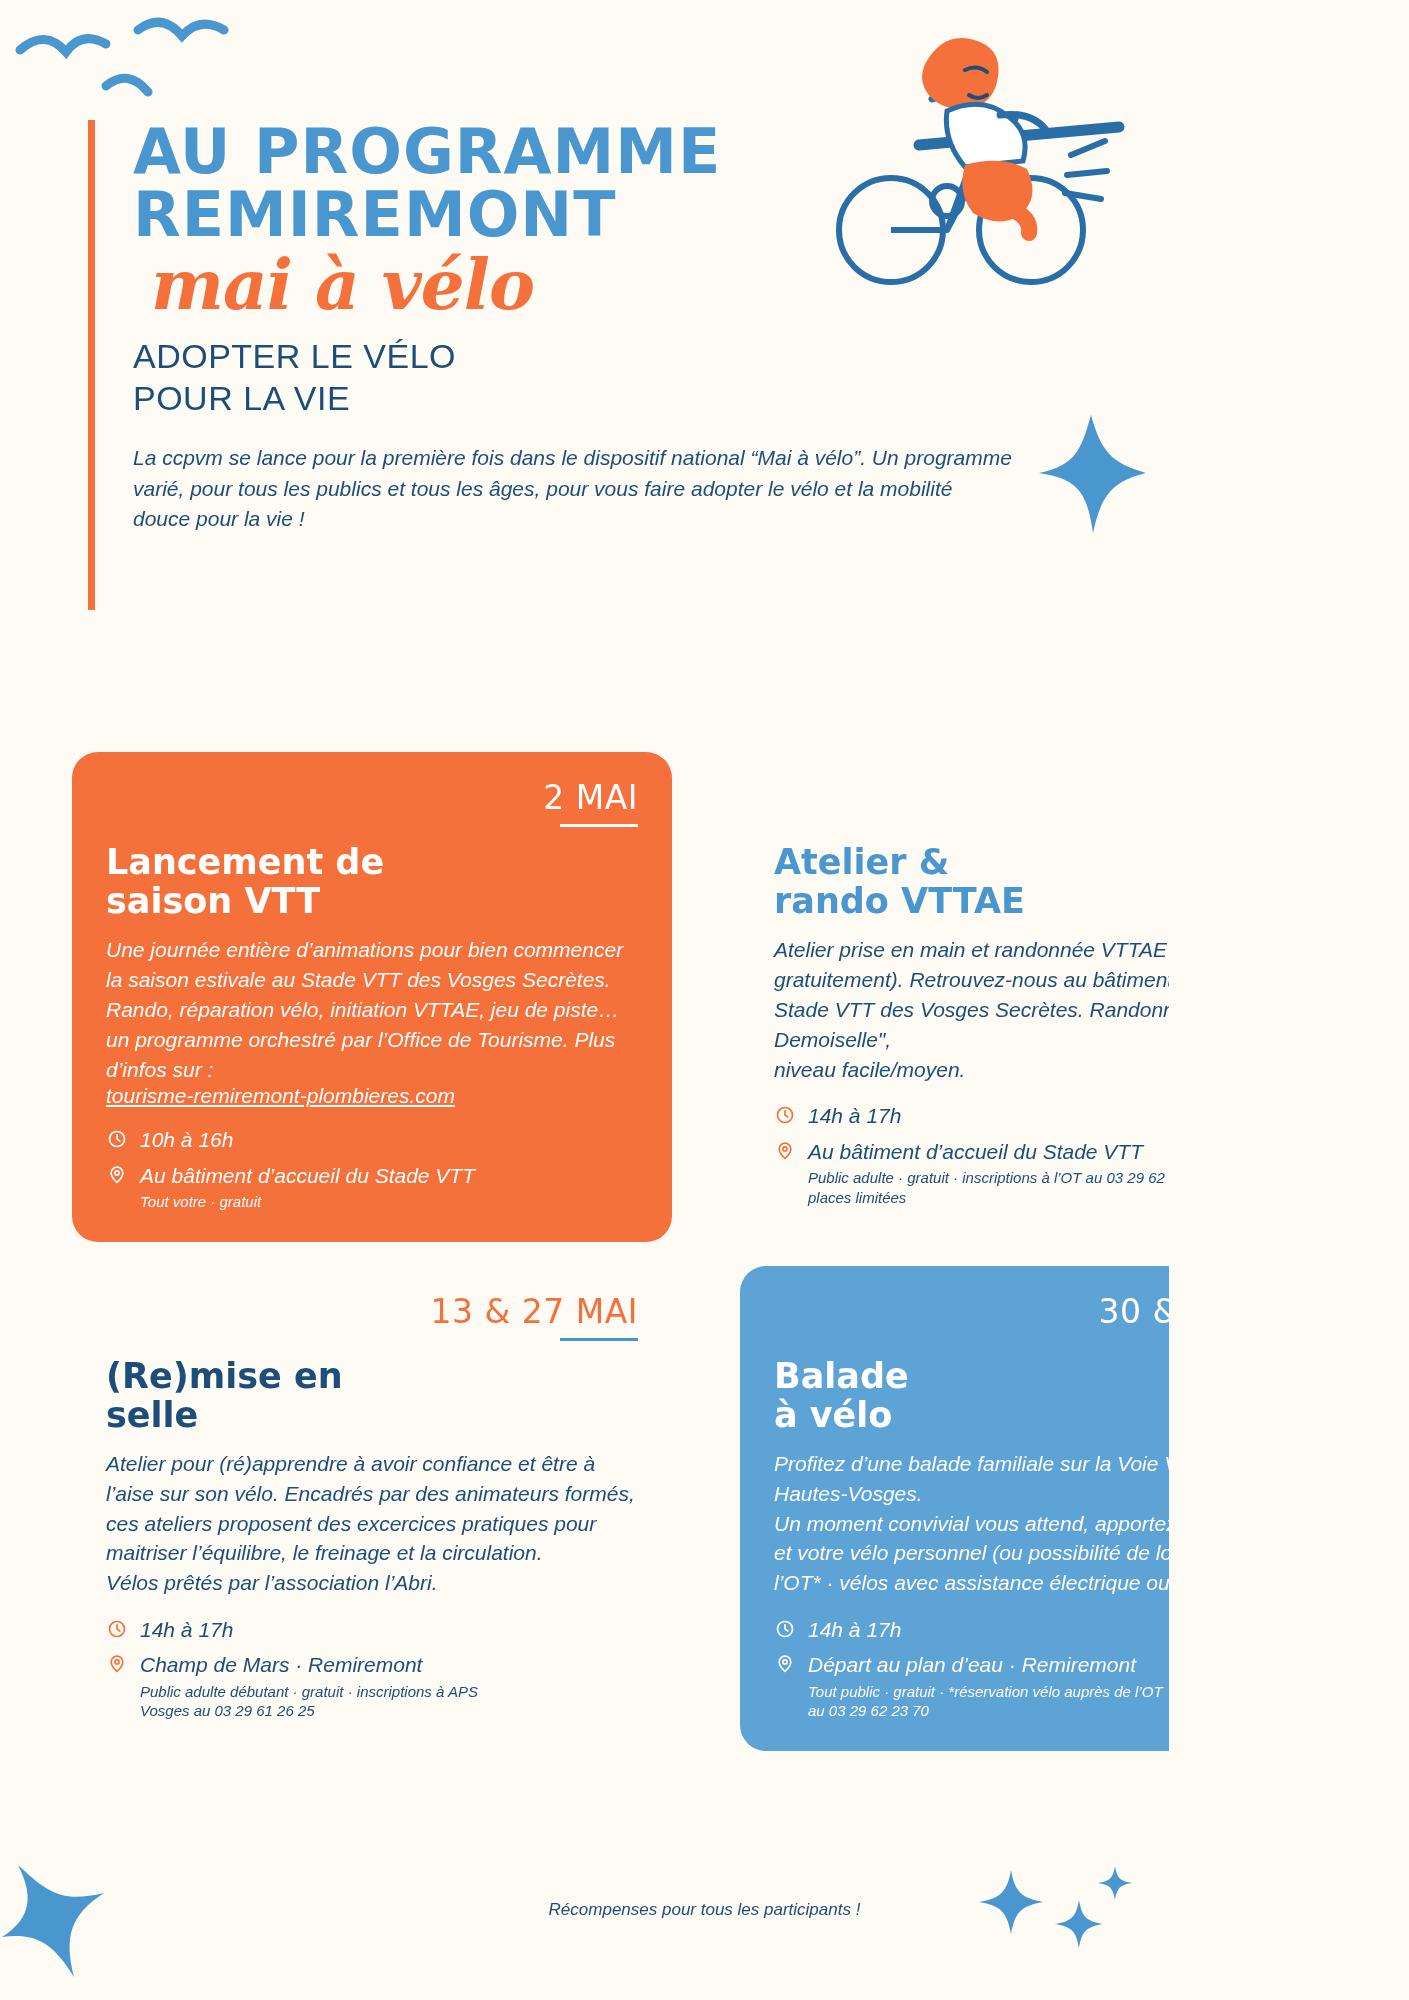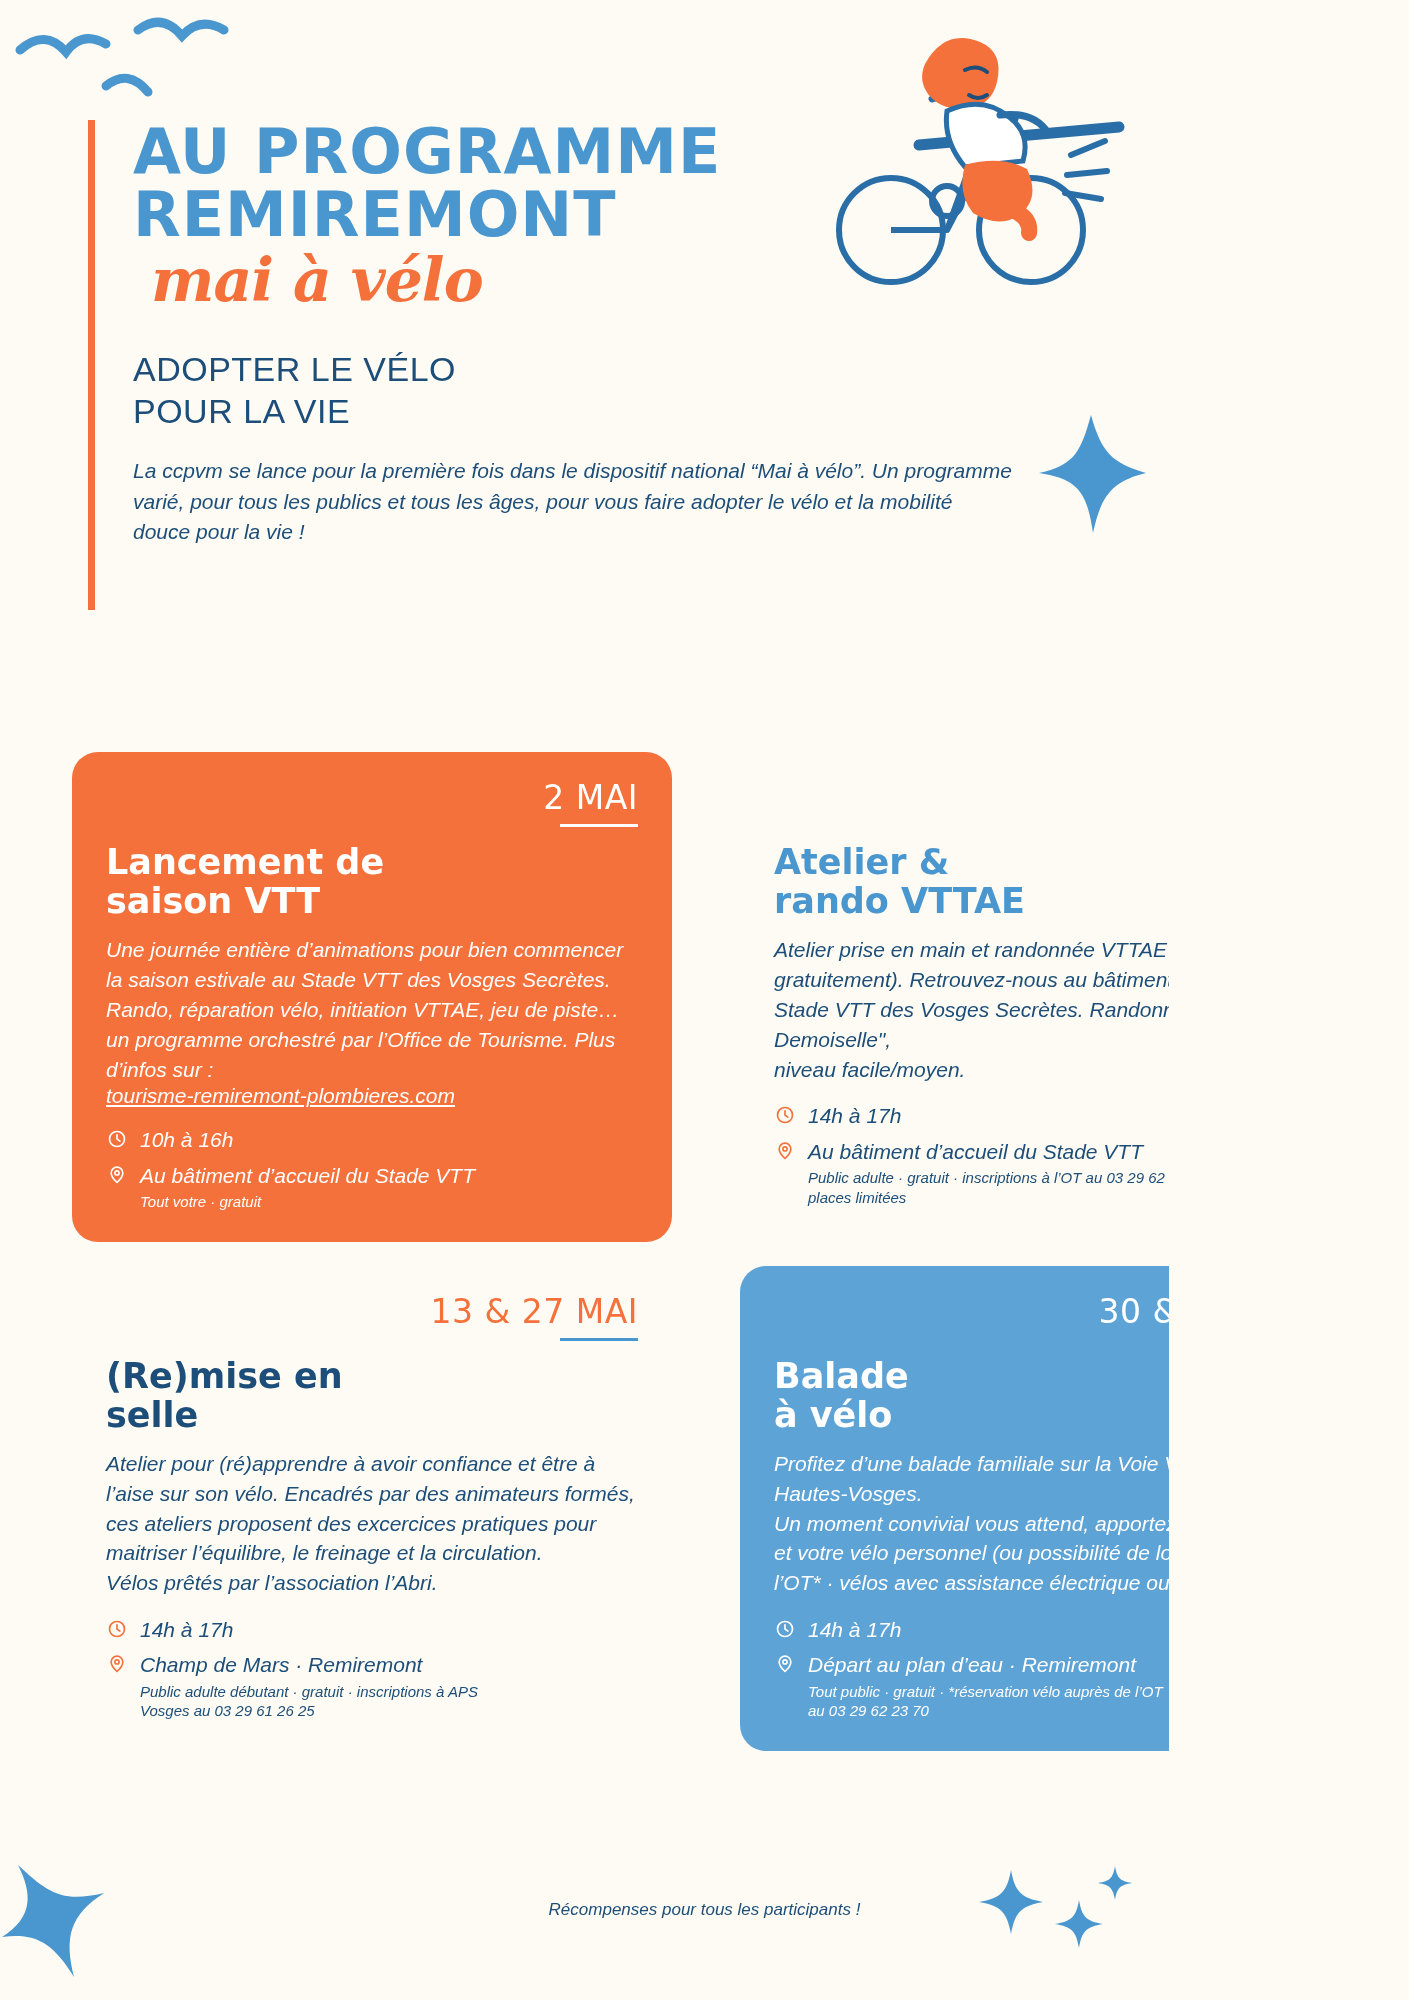--- a/index.html
+++ b/index.html
@@ -44,29 +44,29 @@
     font-size: 62px;
     letter-spacing: 1px;
     color: #4a97cf;
     line-height: 1.02;
     text-transform: uppercase;
   }
   .script {
     font-family: "DejaVu Serif", serif;
     font-style: italic;
     font-weight: bold;
-    font-size: 60px;
+    font-size: 69px;
     color: #f4713b;
     line-height: 1.0;
     margin-top: 4px;
     margin-left: 18px;
     letter-spacing: -1px;
   }
   .subtitle {
-    margin-top: 39px;
+    margin-top: 17px;
     font-family: "Liberation Sans", sans-serif;
     font-size: 34px;
     letter-spacing: 0.5px;
     color: #1d4e79;
     line-height: 1.22;
     text-transform: uppercase;
   }
   .intro {
     margin-top: 24px;
     font-family: "Liberation Sans", sans-serif;

